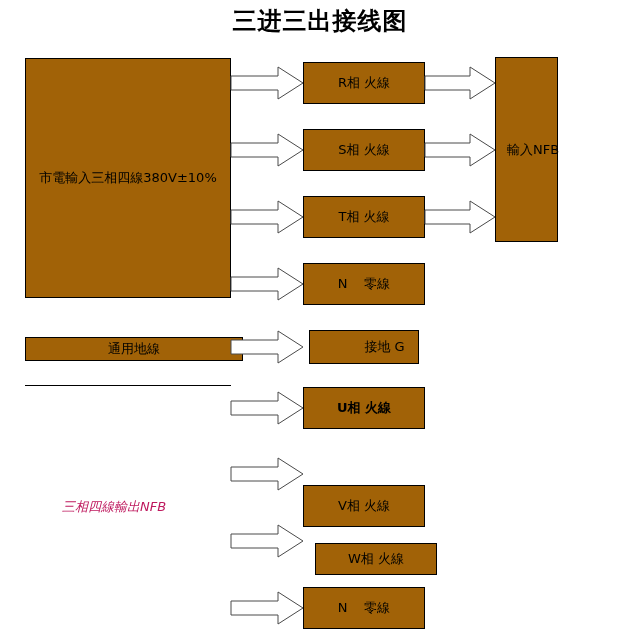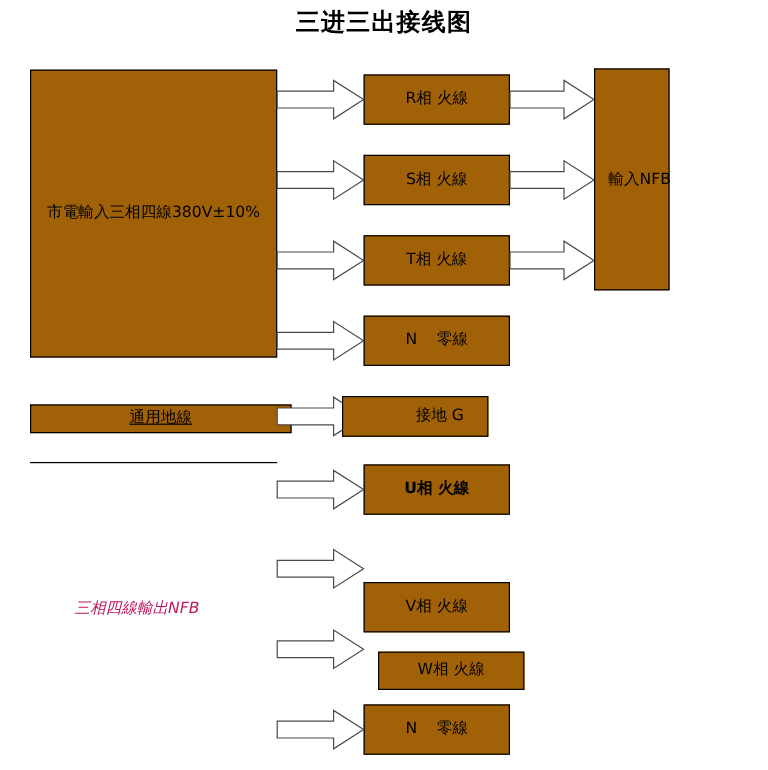--- a/index.html
+++ b/index.html
@@ -18,21 +18,21 @@
     background: #ffffff;
     overflow: hidden;
   }
   .title {
     position: absolute;
     left: 0;
     top: 5px;
     width: 640px;
     text-align: center;
     font-family: "DejaVu Serif", "Liberation Serif", serif;
-    font-size: 20px;
+    font-size: 24px;
     font-weight: bold;
     letter-spacing: 1px;
     color: #000000;
   }
   .box {
     position: absolute;
     box-sizing: border-box;
     border: 1px solid #000000;
     background: #a16207;
     display: flex;
@@ -130,21 +130,21 @@
   <div class="arrow" style="left:425px; top:200px; width:71px; height:34px;">
     <svg width="71" height="34" viewBox="0 0 71 34">
       <polygon points="0,10 45,10 45,1 70,17 45,33 45,24 0,24"></polygon>
     </svg>
   </div>
 
   <div class="box tall-label" style="left:495px; top:57px; width:63px; height:185px;">
     <span>輸入NFB</span>
   </div>
 
-  <div class="box" style="left:25px; top:337px; width:218px; height:24px;text-decoration:underline;">
+  <div class="box" style="left:25px; top:337px; width:218px; height:24px;">
     <span>通用地線</span>
   </div>
 
   <div class="arrow" style="left:231px; top:330px; width:73px; height:34px;">
     <svg width="73" height="34" viewBox="0 0 73 34">
       <polygon points="0,10 47,10 47,1 72,17 47,33 47,24 0,24"></polygon>
     </svg>
   </div>
 
   <div class="hrule" style="left:25px; top:385px; width:206px;"></div>
@@ -165,21 +165,21 @@
     <svg width="73" height="34" viewBox="0 0 73 34">
       <polygon points="0,10 47,10 47,1 72,17 47,33 47,24 0,24"></polygon>
     </svg>
   </div>
   <div class="arrow" style="left:231px; top:591px; width:73px; height:34px;">
     <svg width="73" height="34" viewBox="0 0 73 34">
       <polygon points="0,10 47,10 47,1 72,17 47,33 47,24 0,24"></polygon>
     </svg>
   </div>
 
-  <div class="box" style="left:285px; top:330px; width:122px; height:34px;padding-left:41px;">
+  <div class="box" style="left:309px; top:330px; width:110px; height:34px;padding-left:41px;">
     <span>接地 G</span>
   </div>
   <div class="box" style="left:303px; top:387px; width:122px; height:42px;font-weight:bold;">
     <span>U相 火線</span>
   </div>
   <div class="box" style="left:303px; top:453px; width:122px; height:42px;margin-top:32px;">
     <span>V相 火線</span>
   </div>
   <div class="box" style="left:315px; top:520px; width:122px; height:32px;margin-top:23px;">
     <span>W相 火線</span>

